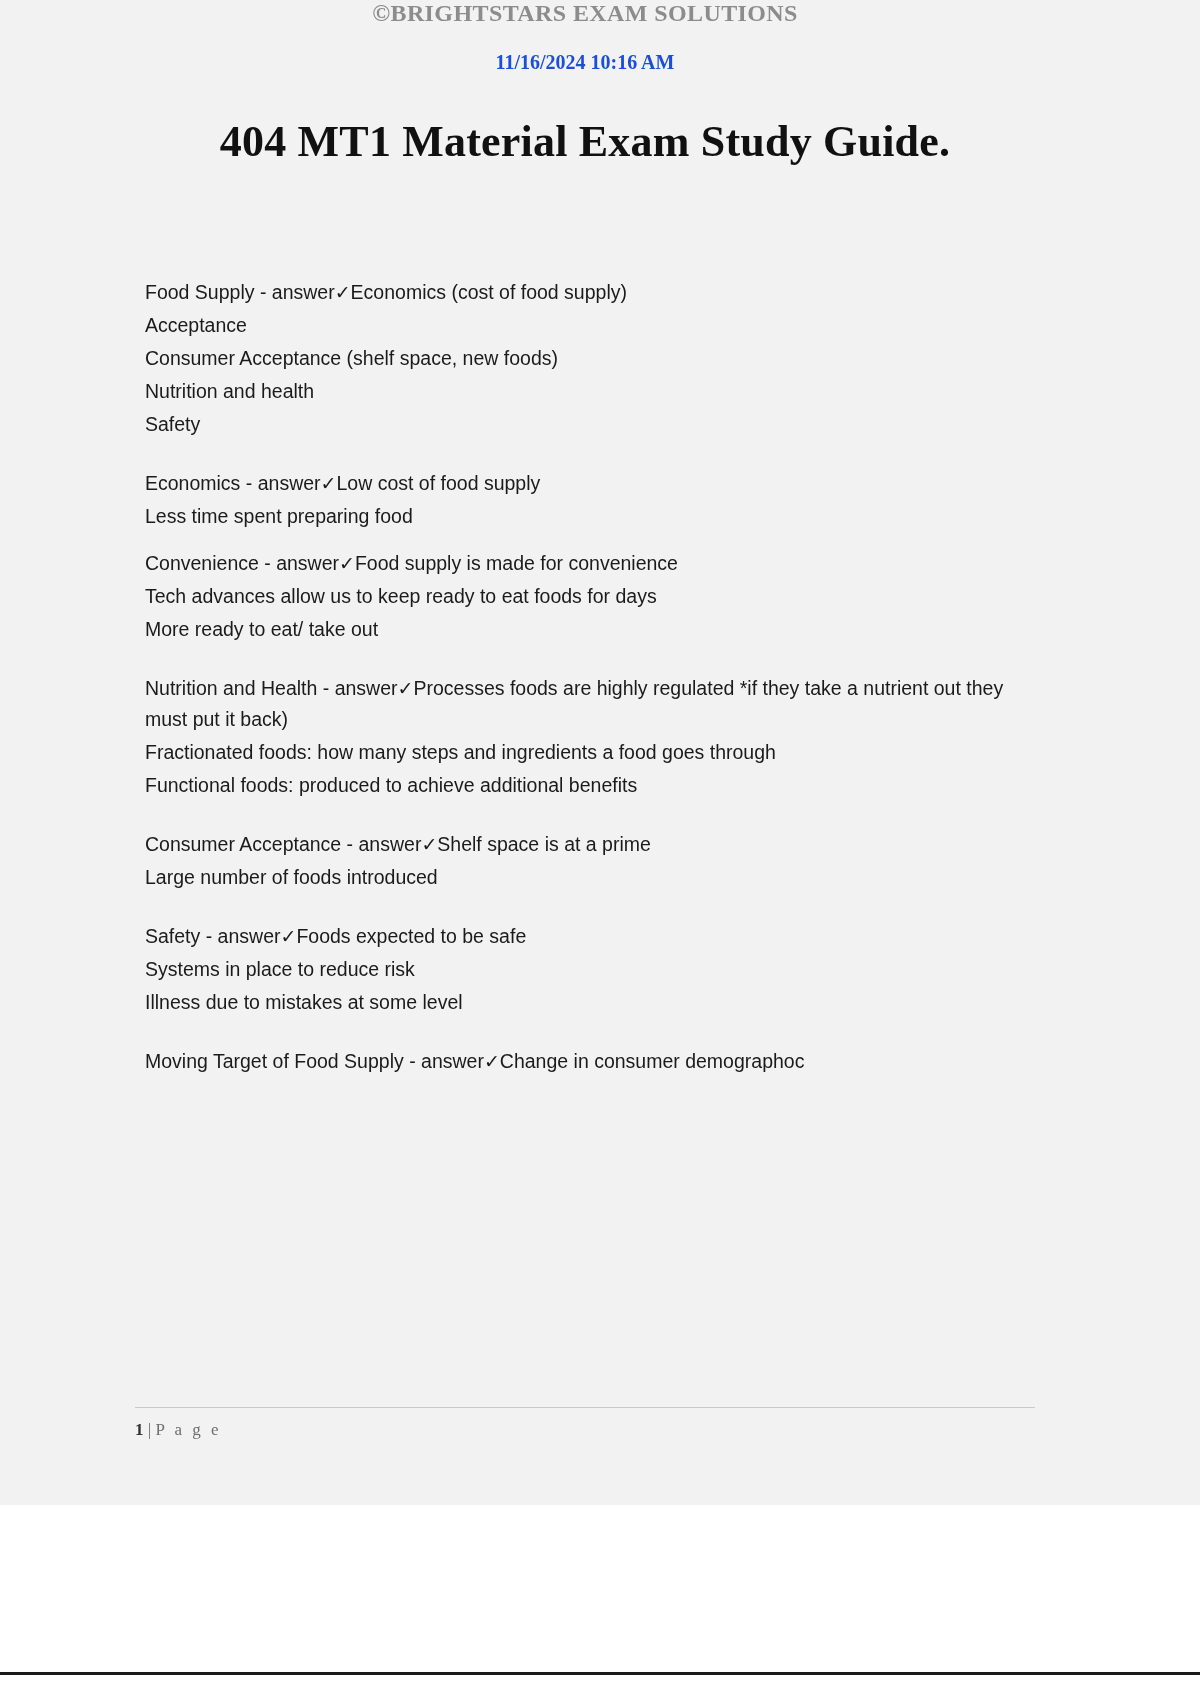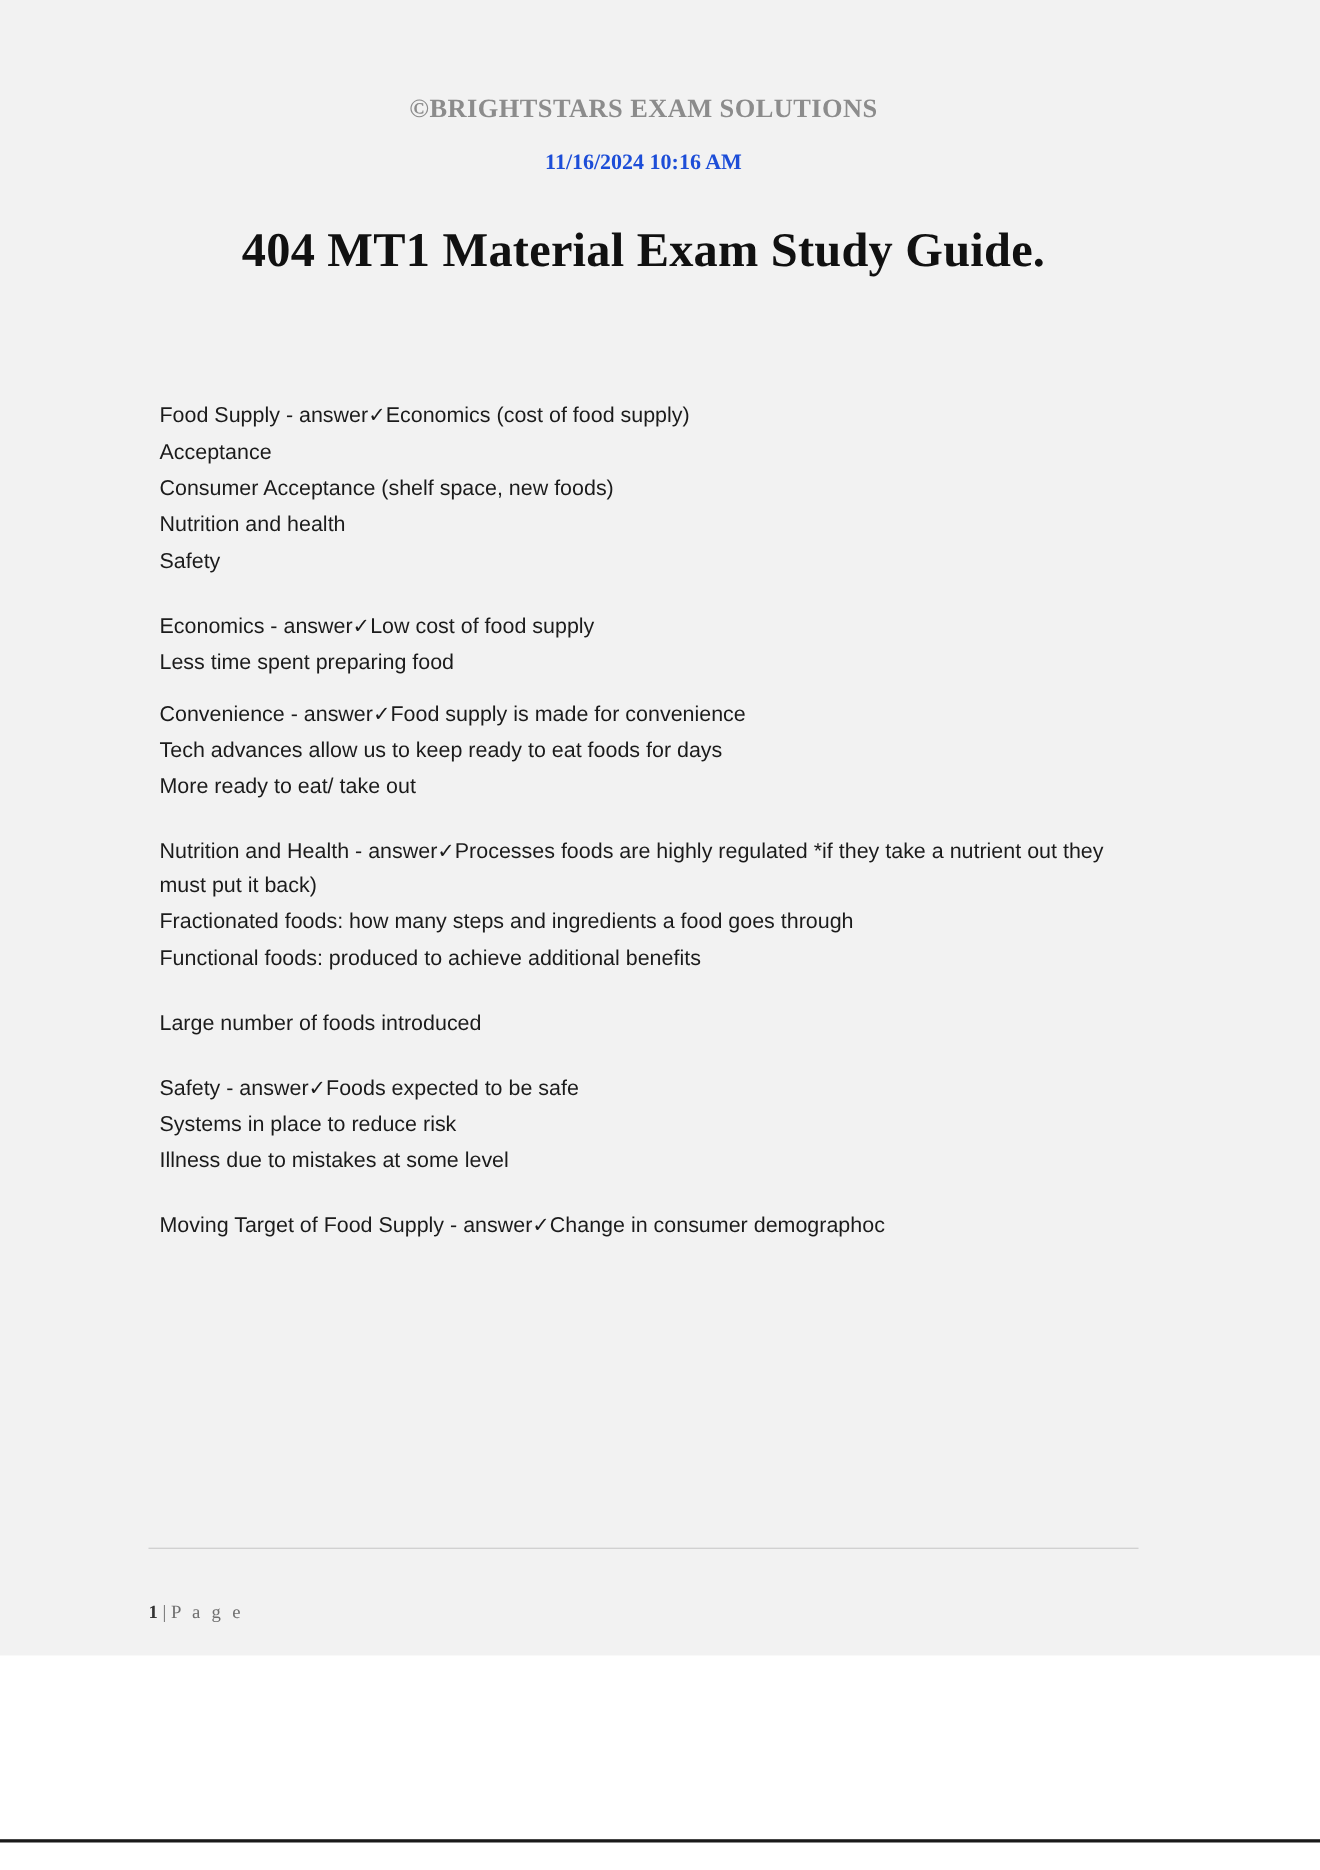--- a/index.html
+++ b/index.html
@@ -22,21 +22,20 @@
   .page-sheet {
     position: absolute;
     left: 30px;
     top: 0;
     width: 1110px;
     height: 1505px;
     background: #f2f2f2;
   }
   .doc-header {
     text-align: center;
-    padding-top: 86px;
   }
   .brand-line {
     font-family: "Liberation Serif", serif;
     font-weight: bold;
     font-size: 24px;
     letter-spacing: 0.4px;
     color: #8c8c8c;
   }
   .date-line {
     font-family: "Liberation Serif", serif;
@@ -81,21 +80,20 @@
     height: 1px;
     background: #c9c9c9;
   }
   .page-footer {
     position: absolute;
     left: 105px;
     top: 1420px;
     font-family: "Liberation Serif", serif;
     font-size: 17px;
     color: #6f6f6f;
-    margin-top: 36px;
   }
   .page-footer .pg-num {
     font-weight: bold;
     color: #333333;
   }
   .page-footer .pg-word {
     letter-spacing: 3px;
   }
   .white-gap {
     position: absolute;
@@ -137,20 +135,21 @@
         <div class="qa-line tight"><span>Less time spent preparing food</span></div>
         <div style="height: 14px;"></div>
         <div class="qa-line tight"><span>Convenience - answer</span><span class="check">✓</span><span>Food supply is made for convenience</span></div>
         <div class="qa-line tight"><span>Tech advances allow us to keep ready to eat foods for days</span></div>
         <div class="qa-line"><span>More ready to eat/ take out</span></div>
         <div style="height: 14px;"></div>
         <div class="qa-line tight"><span>Nutrition and Health - answer</span><span class="check">✓</span><span>Processes foods are highly regulated *if they take a nutrient out they must put it back)</span></div>
         <div class="qa-line tight"><span>Fractionated foods: how many steps and ingredients a food goes through</span></div>
         <div class="qa-line"><span>Functional foods: produced to achieve additional benefits</span></div>
         <div style="height: 14px;"></div>
+        <div class="qa-line tight"><span>Consumer Acceptance - answer</span><span class="check">✓</span><span>Shelf space is at a prime</span></div>
         <div class="qa-line"><span>Large number of foods introduced</span></div>
         <div style="height: 14px;"></div>
         <div class="qa-line tight"><span>Safety - answer</span><span class="check">✓</span><span>Foods expected to be safe</span></div>
         <div class="qa-line tight"><span>Systems in place to reduce risk</span></div>
         <div class="qa-line"><span>Illness due to mistakes at some level</span></div>
         <div style="height: 14px;"></div>
         <div class="qa-line"><span>Moving Target of Food Supply - answer</span><span class="check">✓</span><span>Change in consumer demographoc</span></div>
         <div style="height: 14px;"></div>
       </div>
 

